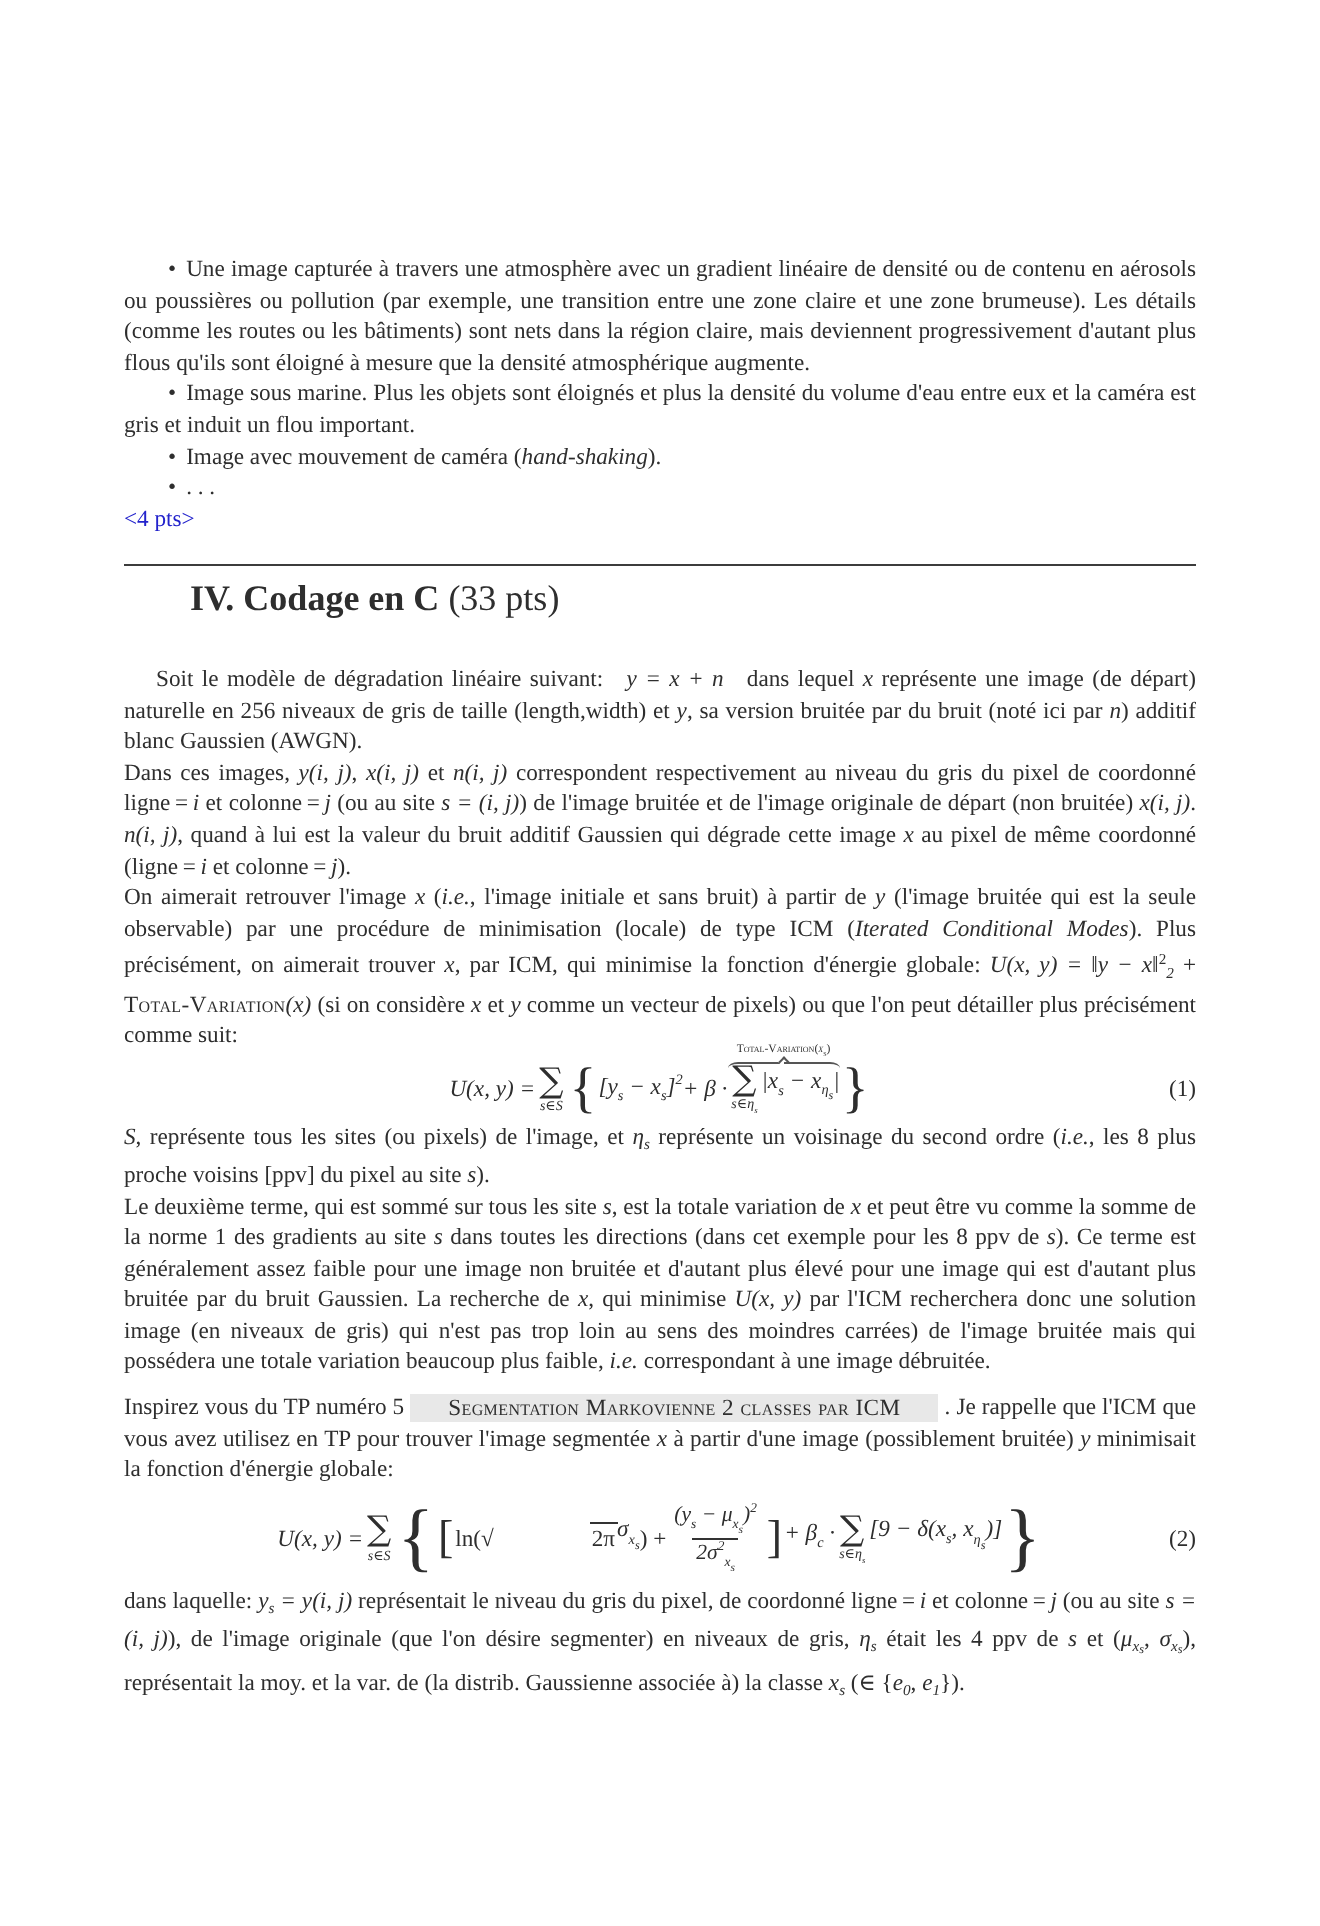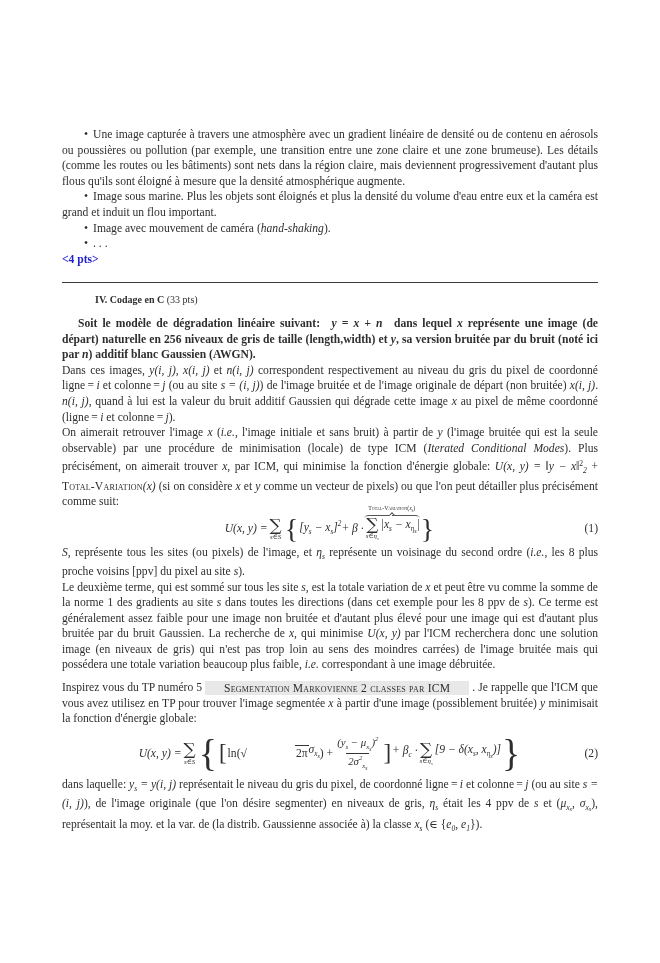--- a/index.html
+++ b/index.html
@@ -4,29 +4,29 @@
 <style>
   html,body{margin:0;padding:0;}
   body{
     width:660px;height:963px;background:#ffffff;overflow:hidden;
     font-family:"Liberation Serif","DejaVu Serif",serif;color:#2e2e2e;
   }
   .page{padding:127px 62px 0 62px;font-size:11.6px;line-height:15.6px;text-align:justify;}
   p{margin:0;}
   .item{text-indent:22px;}
   .blt{margin-right:5px;}
-  .pts{font-weight:bold;margin-top:0;}
+  .pts{font-weight:normal;margin-top:0;}
   hr.rule{border:none;border-top:1px solid #3c3c3c;margin:15px 0 0 0;}
-  .heading{text-indent:33px;margin-top:9px;font-size:10px;text-align:left;}
+  .heading{text-indent:33px;margin-top:9px;font-size:18px;text-align:left;}
   .bd{font-weight:bold;}
   .it{font-style:italic;}
   .rm{font-style:normal;}
   .sc{font-variant:small-caps;letter-spacing:.2px;}
   .hl{font-variant:small-caps;letter-spacing:.2px;padding:.5px 19px;}
-  .indent1{text-indent:16px;margin-top:8px;font-weight:bold;}
+  .indent1{text-indent:16px;margin-top:24px;}
   .gaptop{margin-top:7px;}
   
   .msub{font-size:7.6px;font-style:italic;vertical-align:-2.6px;}
   .msub2{font-size:6.2px;font-style:italic;vertical-align:-3.6px;}
   .msup{font-size:7.6px;vertical-align:4.2px;}
   
   .eq{position:relative;display:flex;justify-content:center;align-items:center;text-align:left;}
   .eq1{margin:6px 0 3px 0;}
   .eq2{margin:8px 0 5px 0;}
   .eqbody{display:inline-flex;align-items:center;font-style:italic;}
@@ -55,21 +55,21 @@
   .fden{border-top:.8px solid #333;}
   .rad{border-top:.8px solid #333;padding:0 1px;margin-left:48px;}
 </style>
 </head>
 <body>
 
 <div class="page">
 
   <div>
     <p class="item"><span class="blt">•</span><span><span>Une image capturée à travers une atmosphère avec un gradient linéaire de densité ou de contenu en aérosols ou poussières ou pollution (par exemple, une transition entre une zone claire et une zone brumeuse). Les détails (comme les routes ou les bâtiments) sont nets dans la région claire, mais deviennent progressivement d'autant plus flous qu'ils sont éloigné à mesure que la densité atmosphérique augmente.</span></span></p>
-    <p class="item"><span class="blt">•</span><span><span>Image sous marine. Plus les objets sont éloignés et plus la densité du volume d'eau entre eux et la caméra est grand et induit un flou important.</span></span></p>
+    <p class="item"><span class="blt">•</span><span><span>Image sous marine. Plus les objets sont éloignés et plus la densité du volume d'eau entre eux et la caméra est gris et induit un flou important.</span></span></p>
     <p class="item"><span class="blt">•</span><span><span>Image avec mouvement de caméra (</span><span class="it">hand-shaking</span><span>).</span></span></p>
     <p class="item"><span class="blt">•</span><span><span>. . .</span></span></p>
   </div>
 
   <p class="pts" style="color: rgb(35, 35, 204);">&lt;4 pts&gt;</p>
 
   <hr class="rule">
   <p class="heading"><span class="bd">IV. Codage en C</span><span> (33 pts)</span></p>
 
   <p class="indent1"><span>Soit le modèle de dégradation linéaire suivant:  </span><span class="it">y = x + n</span><span>  dans lequel </span><span class="it">x</span><span> représente une image (de départ) naturelle en 256 niveaux de gris de taille (length,width) et </span><span class="it">y</span><span>, sa version bruitée par du bruit (noté ici par </span><span class="it">n</span><span>) additif blanc Gaussien (AWGN).</span></p>

